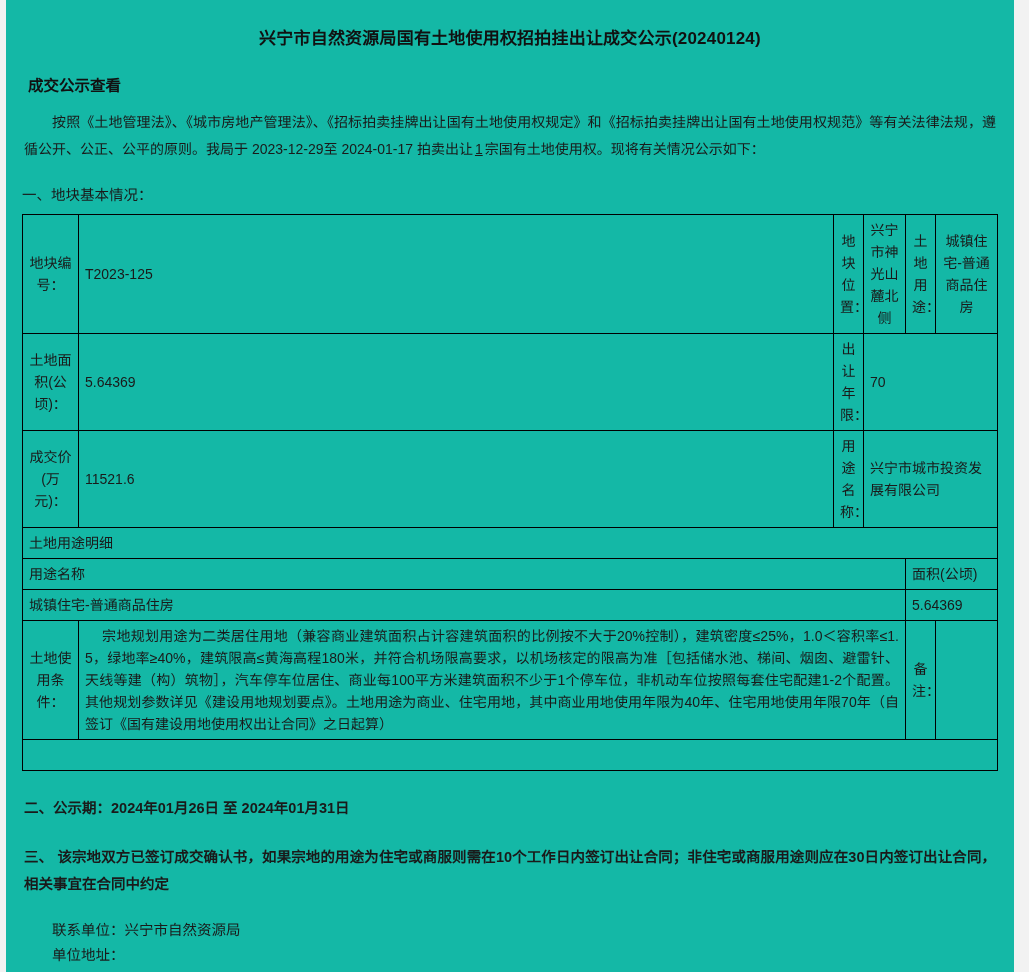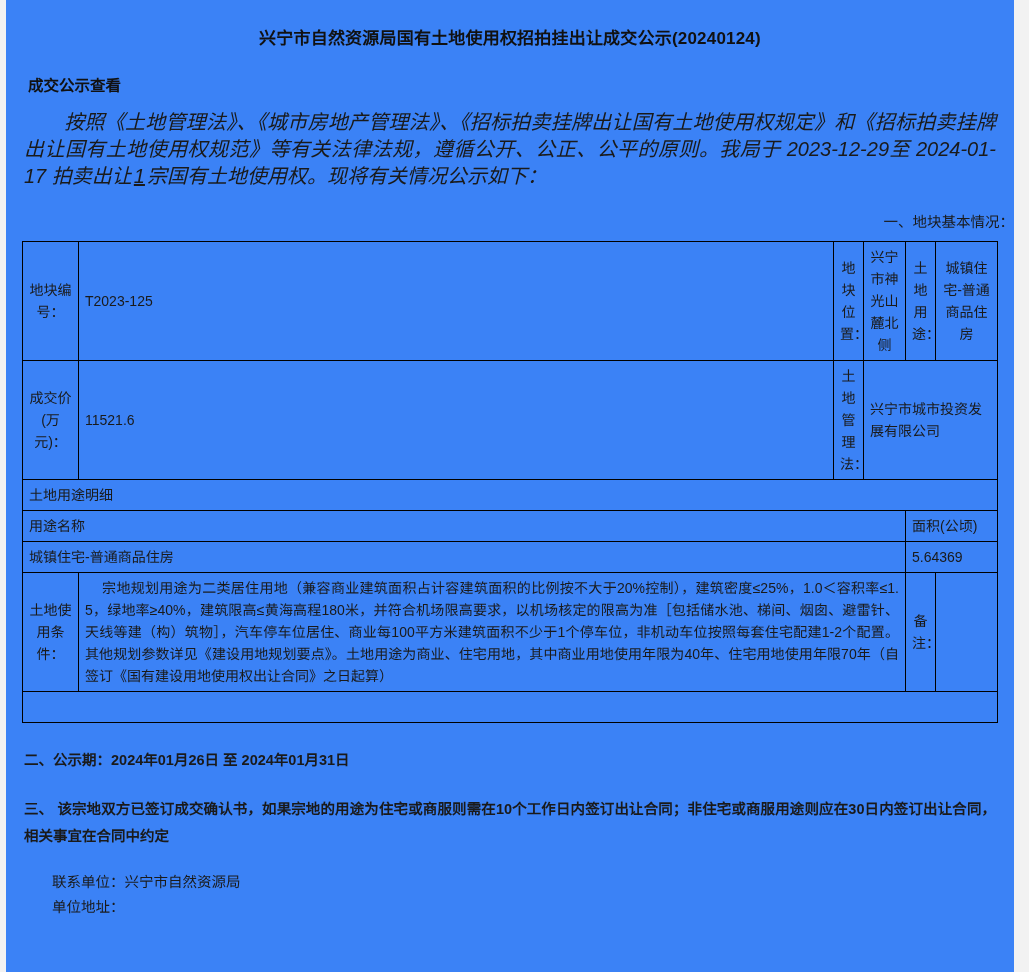--- a/index.html
+++ b/index.html
@@ -15,50 +15,48 @@
     color: #1a1a1a;
     font-size: 14px;
     overflow: hidden;
   }
   .page {
     position: absolute;
     left: 6px;
     top: 0;
     width: 1008px;
     height: 972px;
-    background: #3b82f6;
+    background: #14b8a6;
     box-sizing: border-box;
   }
   .doc-title {
     text-align: center;
     font-size: 17px;
     font-weight: bold;
     color: #111;
     padding: 24px 40px 0 40px;
     letter-spacing: .2px;
   }
   .section-heading {
     font-size: 15.5px;
     font-weight: bold;
     color: #111;
     margin: 24px 0 0 22px;
   }
   .intro {
     margin: 14px 18px 0 18px;
-    font-size: 20px;
+    font-size: 14px;
     line-height: 27px;
     text-align: justify;
-    font-style: italic;
   }
   .intro .indent { display: inline-block; width: 2em; }
   .u { text-decoration: underline; padding: 0 2px; }
   .list-head {
     margin: 20px 0 10px 16px;
     font-size: 14.5px;
-    text-align: right;
   }
   table.maintable {
     border-collapse: collapse;
     margin-left: 16px;
     width: 976px;
     table-layout: fixed;
     border: 1px solid #000;
   }
   table.maintable td {
     border: 1px solid #000;
@@ -130,23 +128,29 @@
     <tbody>
       <tr>
         <td class="lbl">地块编号：</td>
         <td class="val">T2023-125</td>
         <td class="vnarrow">地块位置：</td>
         <td class="vmid">兴宁市神光山麓北侧</td>
         <td class="vnarrow">土地用途：</td>
         <td class="vmid">城镇住宅-普通商品住房</td>
       </tr>
       <tr>
+        <td class="lbl">土地面积(公顷)：</td>
+        <td class="val">5.64369</td>
+        <td class="vnarrow">出让年限：</td>
+        <td class="val" colspan="3">70</td>
+      </tr>
+      <tr>
         <td class="lbl">成交价(万元)：</td>
         <td class="val">11521.6</td>
-        <td class="vnarrow">土地管理法：</td>
+        <td class="vnarrow">用途名称：</td>
         <td class="val" colspan="3">兴宁市城市投资发展有限公司</td>
       </tr>
       <tr>
         <td class="lbl-left" colspan="6">土地用途明细</td>
       </tr>
       <tr>
         <td class="lbl-left" colspan="4">用途名称</td>
         <td class="val" colspan="2">面积(公顷)</td>
       </tr>
       <tr>

